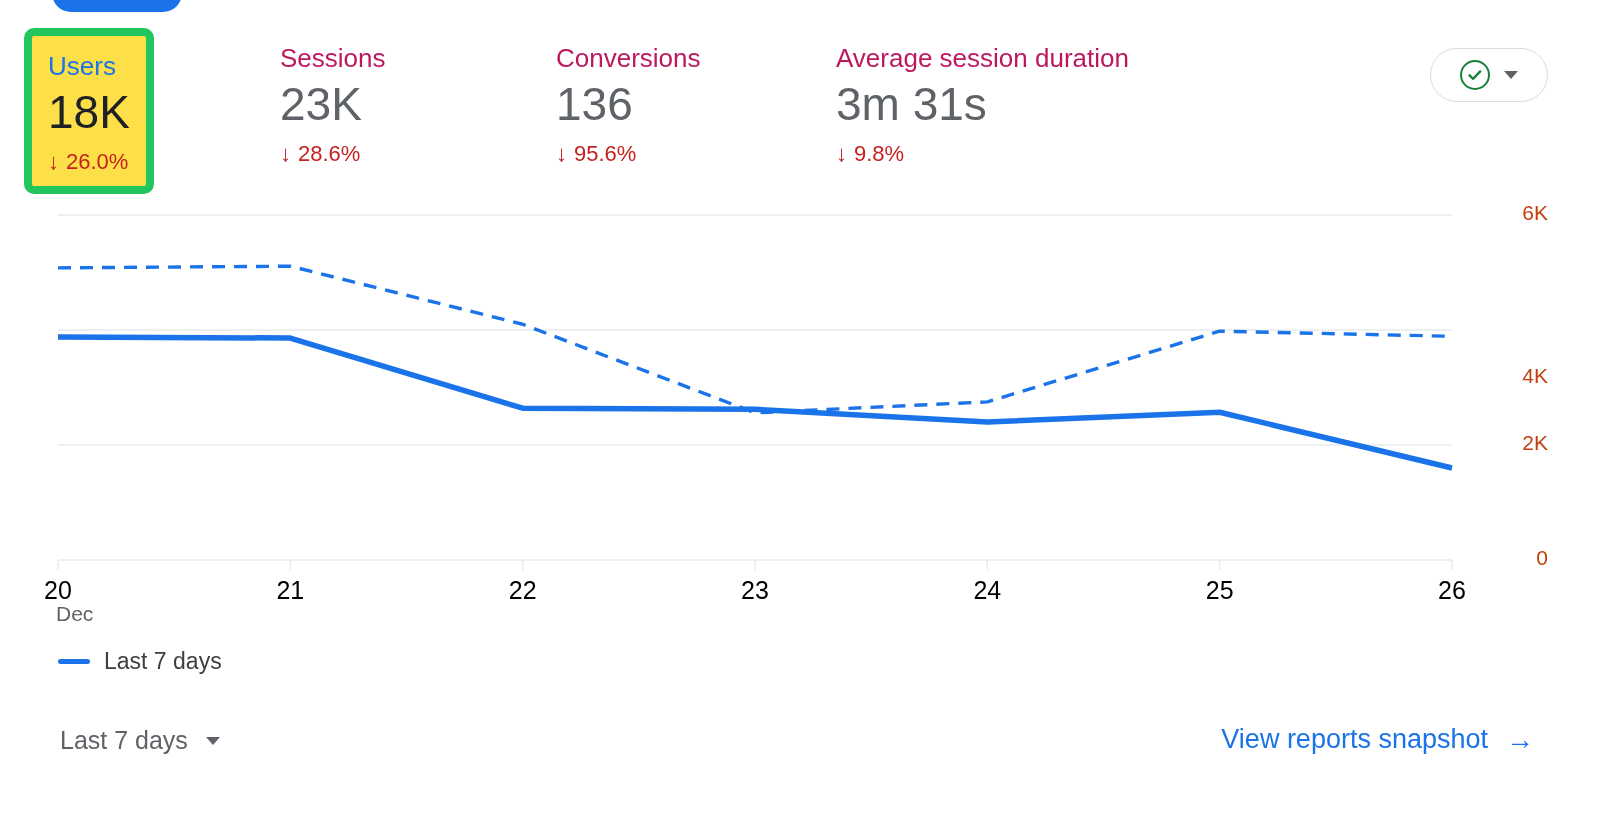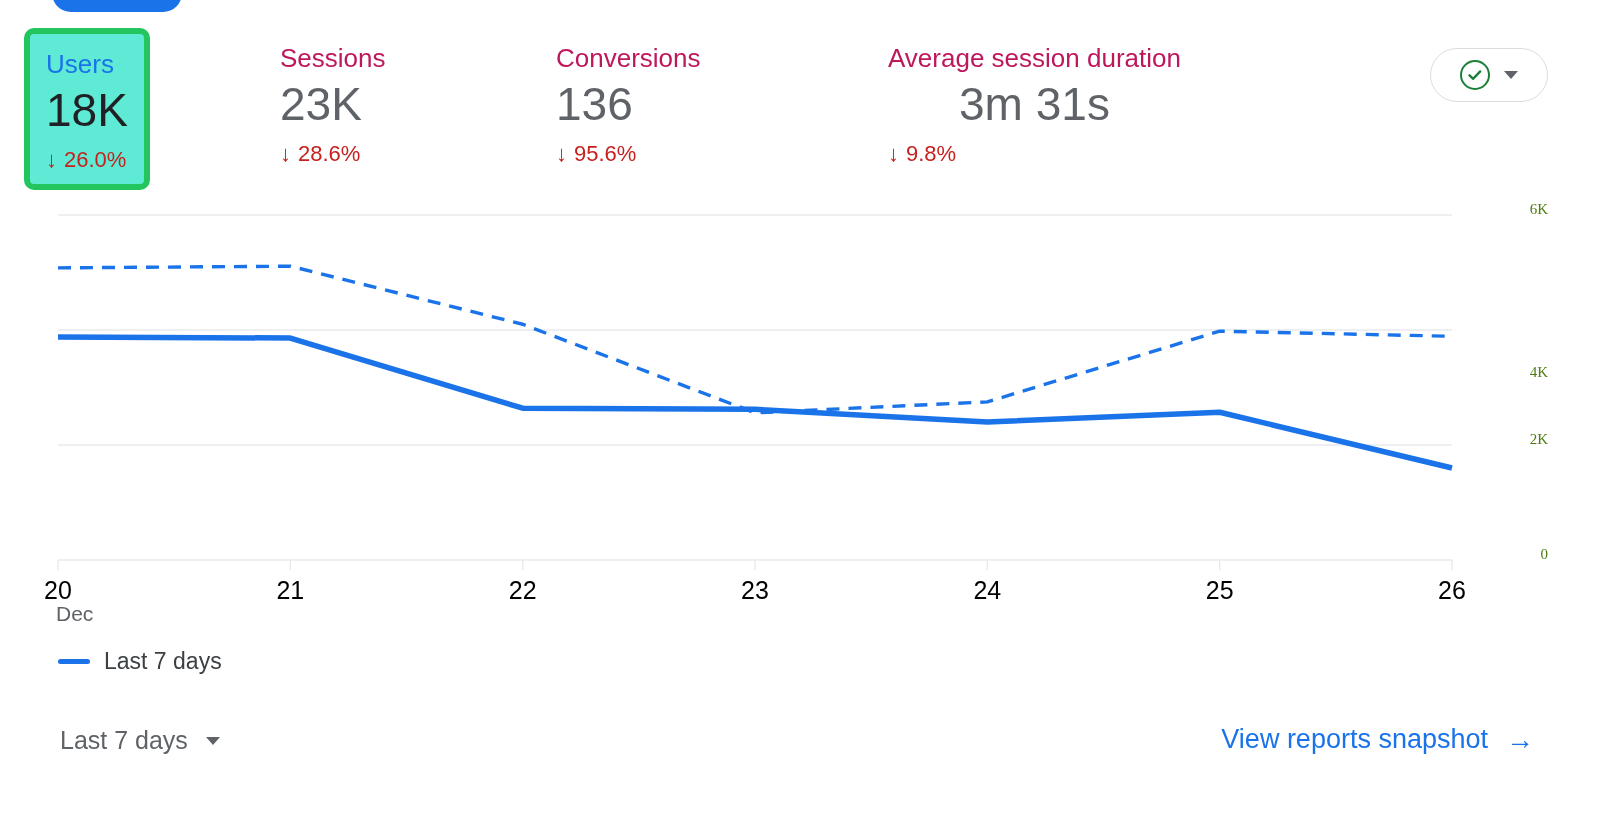--- a/index.html
+++ b/index.html
@@ -64,23 +64,23 @@
     gap: 7px;
   }
   .delta-arrow {
     font-size: 22px;
     line-height: 22px;
     font-weight: 700;
     display: inline-block;
   }
 
   .metric.selected {
-    border: 6px solid #22c55e;
+    border: 8px solid #22c55e;
     border-radius: 10px;
-    background: #5eead4;
+    background: #fde047;
   }
 
   
   .status-pill {
     position: absolute;
     right: 52px; top: 48px;
     width: 118px; height: 54px;
     border: 1px solid #dadce0;
     border-radius: 27px;
     display: flex;
@@ -109,25 +109,24 @@
   .chart-wrap {
     position: absolute;
     left: 0; top: 208px;
     width: 1600px; height: 430px;
   }
   .chart-svg { display: block; }
 
   .ytick {
     position: absolute;
     right: 52px;
-    font-size: 15px;
-    color: #4d7c0f;
+    font-size: 21px;
+    color: #c2410c;
     text-align: right;
     width: 60px;
-    font-family: Liberation Serif, serif;
   }
   .xtick {
     position: absolute;
     font-size: 25px;
     color: #000000;
     transform: translateX(-50%);
     white-space: nowrap;
   }
   .xtick-sub {
     position: absolute;
@@ -219,21 +218,21 @@
 
     <div class="metric" style="left:540px;">
       <div class="metric-label">Conversions</div>
       <div class="metric-value">136</div>
       <div class="metric-delta">
         <span class="delta-arrow">↓</span>
         <span>95.6%</span>
       </div>
     </div>
 
-    <div class="metric" style="left:872px;text-align:center;">
+    <div class="metric" style="left:820px;">
       <div class="metric-label">Average session duration</div>
       <div class="metric-value">3m 31s</div>
       <div class="metric-delta">
         <span class="delta-arrow">↓</span>
         <span>9.8%</span>
       </div>
     </div>
   </div>
 
   <div class="status-pill">

